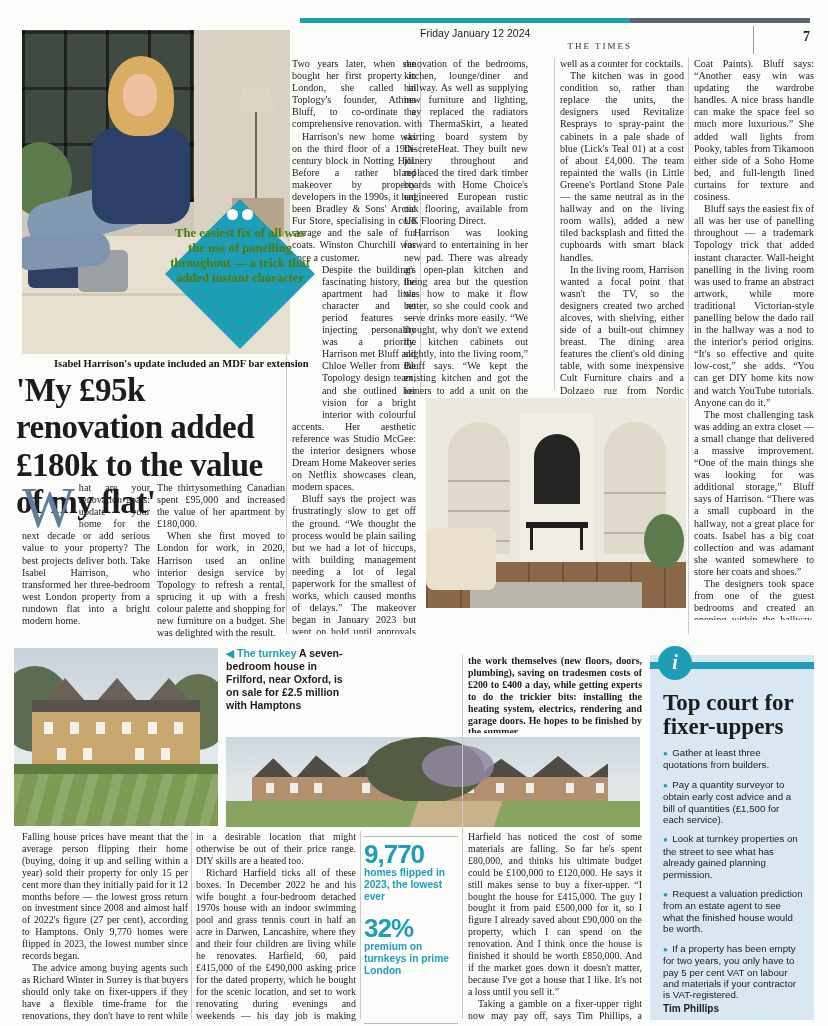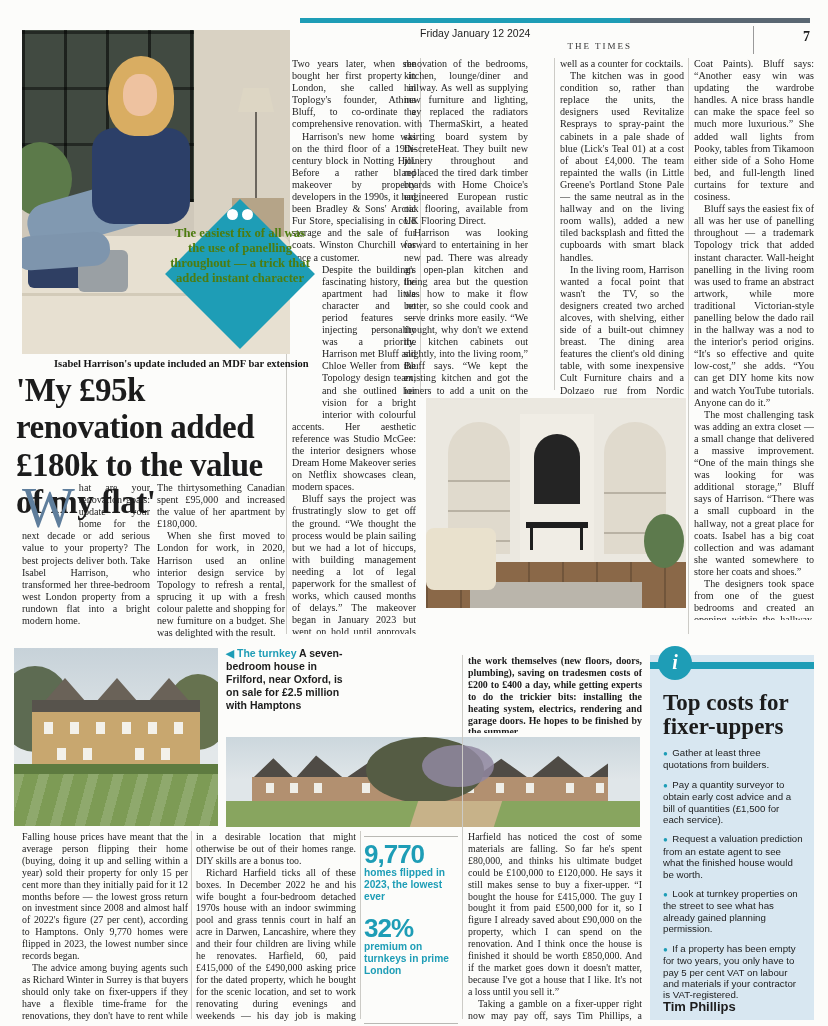--- a/index.html
+++ b/index.html
@@ -142,21 +142,21 @@
   .tips{left:650px;top:655px;width:164px;height:365px;background:#d8e7f1;overflow:visible;}
   .tips-bar{position:absolute;left:0;top:7px;width:164px;height:7px;background:var(--accent);}
   .tips-circle{position:absolute;left:8px;top:-9px;width:34px;height:34px;border-radius:50%;background:var(--accent);
      color:#fff;text-align:center;font-style:italic;font-weight:bold;font-size:20px;line-height:32px;z-index:2;}
   .tips-title{position:absolute;left:13px;top:36px;width:140px;font-weight:bold;font-size:23px;line-height:1.04;}
   .tips-list{position:absolute;left:13px;top:92px;width:140px;height:256px;overflow:hidden;
      font-family:"Liberation Sans",sans-serif;font-size:9.7px;line-height:11.4px;color:#222;}
   .tips-list p{margin:0 0 8px 0;}
   .tips-list p::before{content:"\25CF\00a0\00a0";color:var(--accent);font-size:8px;}
   .tips-byline{position:absolute;left:13px;bottom:6px;width:140px;font-family:"Liberation Sans",sans-serif;
-     font-weight:bold;font-size:13px;}
+     font-weight:bold;font-size:10px;}
 </style>
 </head>
 <body>
 
 <div class="page">
 
   <div class="abs bar-teal"></div>
   <div class="abs bar-slate"></div>
   <div class="abs hdr-date">Friday January 12 2024</div>
   <div class="abs hdr-mast">THE TIMES</div>
@@ -275,21 +275,21 @@
 
   <div class="abs vrule" style="left:191px;top:831px;height:188px;"></div>
   <div class="abs vrule" style="left:360px;top:831px;height:188px;"></div>
   <div class="abs vrule" style="left:462px;top:655px;height:364px;"></div>
 
   <div class="abs bbody colA">
       <p>Falling house prices have meant that the average person flipping their home (buying, doing it up and selling within a year) sold their property for only 15 per cent more than they initially paid for it 12 months before — the lowest gross return on investment since 2008 and almost half of 2022's figure (27 per cent), according to Hamptons. Only 9,770 homes were flipped in 2023, the lowest number since records began.</p>
       <p>The advice among buying agents such as Richard Winter in Surrey is that buyers should only take on fixer-uppers if they have a flexible time-frame for the renovations, they don't have to rent while they renovate, they don't have to sell for several years and they are buying</p>
     </div>
   <div class="abs bbody colB">
-      <p>in a desirable location that might otherwise be out of their homes range. DIY skills are a bonus too.</p>
+      <p>in a desirable location that might otherwise be out of their price range. DIY skills are a heated too.</p>
       <p>Richard Harfield ticks all of these boxes. In December 2022 he and his wife bought a four-bedroom detached 1970s house with an indoor swimming pool and grass tennis court in half an acre in Darwen, Lancashire, where they and their four children are living while he renovates. Harfield, 60, paid £415,000 of the £490,000 asking price for the dated property, which he bought for the scenic location, and set to work renovating during evenings and weekends — his day job is making music tracks for his company Zoom Karaoke. He and his father-in-law, a keen DIYer, do most of</p>
     </div>
   <div class="abs bbody colCtop">
       <p>the work themselves (new floors, doors, plumbing), saving on tradesmen costs of £200 to £400 a day, while getting experts to do the trickier bits: installing the heating system, electrics, rendering and garage doors. He hopes to be finished by the summer.</p>
     </div>
   <div class="abs bbody colCbot">
       <p>Harfield has noticed the cost of some materials are falling. So far he's spent £80,000, and thinks his ultimate budget could be £100,000 to £120,000. He says it still makes sense to buy a fixer-upper. “I bought the house for £415,000. The guy I bought it from paid £500,000 for it, so I figure I already saved about £90,000 on the property, which I can spend on the renovation. And I think once the house is finished it should be worth £850,000. And if the market goes down it doesn't matter, because I've got a house that I like. It's not a loss until you sell it.”</p>
       <p>Taking a gamble on a fixer-upper right now may pay off, says Tim Phillips, a quantity surveyor and spokesman for the Homebuilding &amp; Renovating Show. He says that the spikes in material costs caused by Covid and the Ukraine war, when timber rose 70 per cent, have mostly reversed and prices are forecast to rise only 3.5 per cent this year. Although labour shortage is still an issue, he says builders are easier to find than during the Covid boom. “The sharp trajectories over the last three years are gone. Things will stabilise. As long as there are no shocks in 2024.”</p>
     </div>
 
@@ -300,24 +300,24 @@
     </div>
     <div class="stat">
       <div class="stat-value">32%</div>
       <div class="stat-label">premium on turnkeys in prime London</div>
     </div>
   </div>
 
   <div class="abs tips">
     <div class="tips-bar"></div>
     <div class="tips-circle">i</div>
-    <div class="tips-title">Top costs for fixer-uppers</div>
+    <div class="tips-title">Top court for fixer-uppers</div>
     <div class="tips-list">
         <p>Gather at least three quotations from builders.</p>
         <p>Pay a quantity surveyor to obtain early cost advice and a bill of quantities (£1,500 for each service).</p>
+        <p>Look at turnkey properties on the street to see what has already gained planning permission.</p>
         <p>Request a valuation prediction from an estate agent to see what the finished house would be worth.</p>
-        <p>Look at turnkey properties on the street to see what has already gained planning permission.</p>
         <p>If a property has been empty for two years, you only have to pay 5 per cent VAT on labour and materials if your contractor is VAT-registered.</p>
       </div>
     <div class="tips-byline">Tim Phillips</div>
   </div>
 
 </div>
 
 </body></html>

